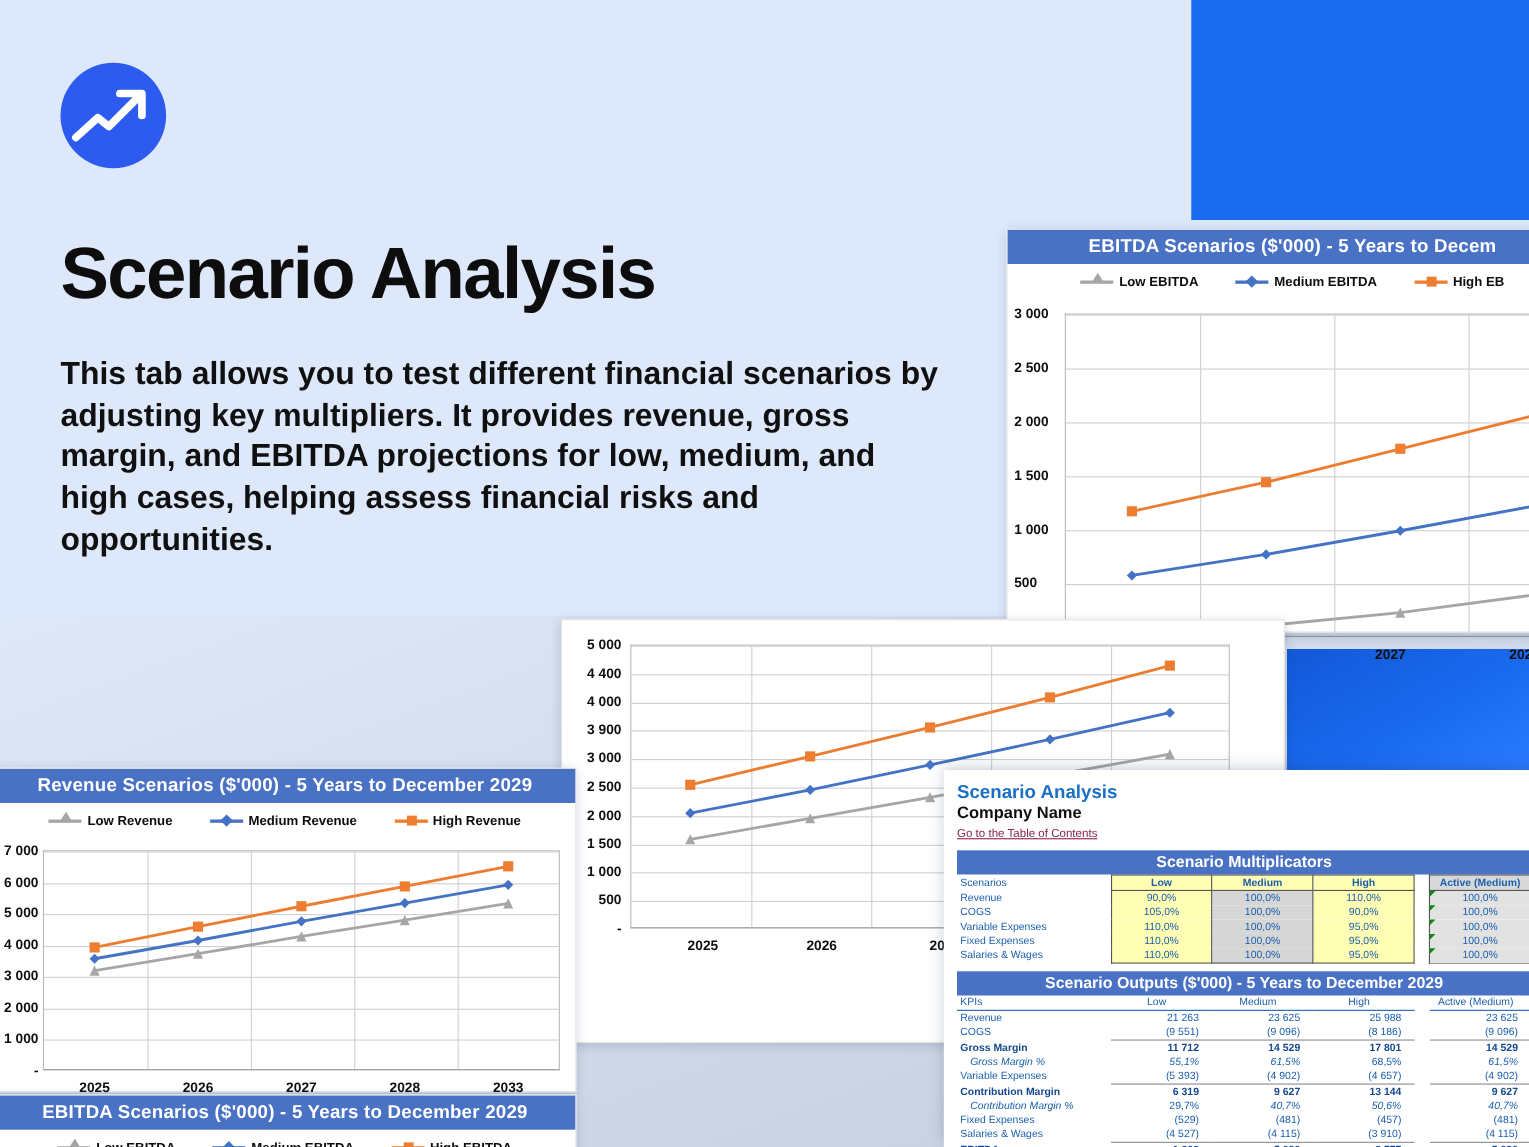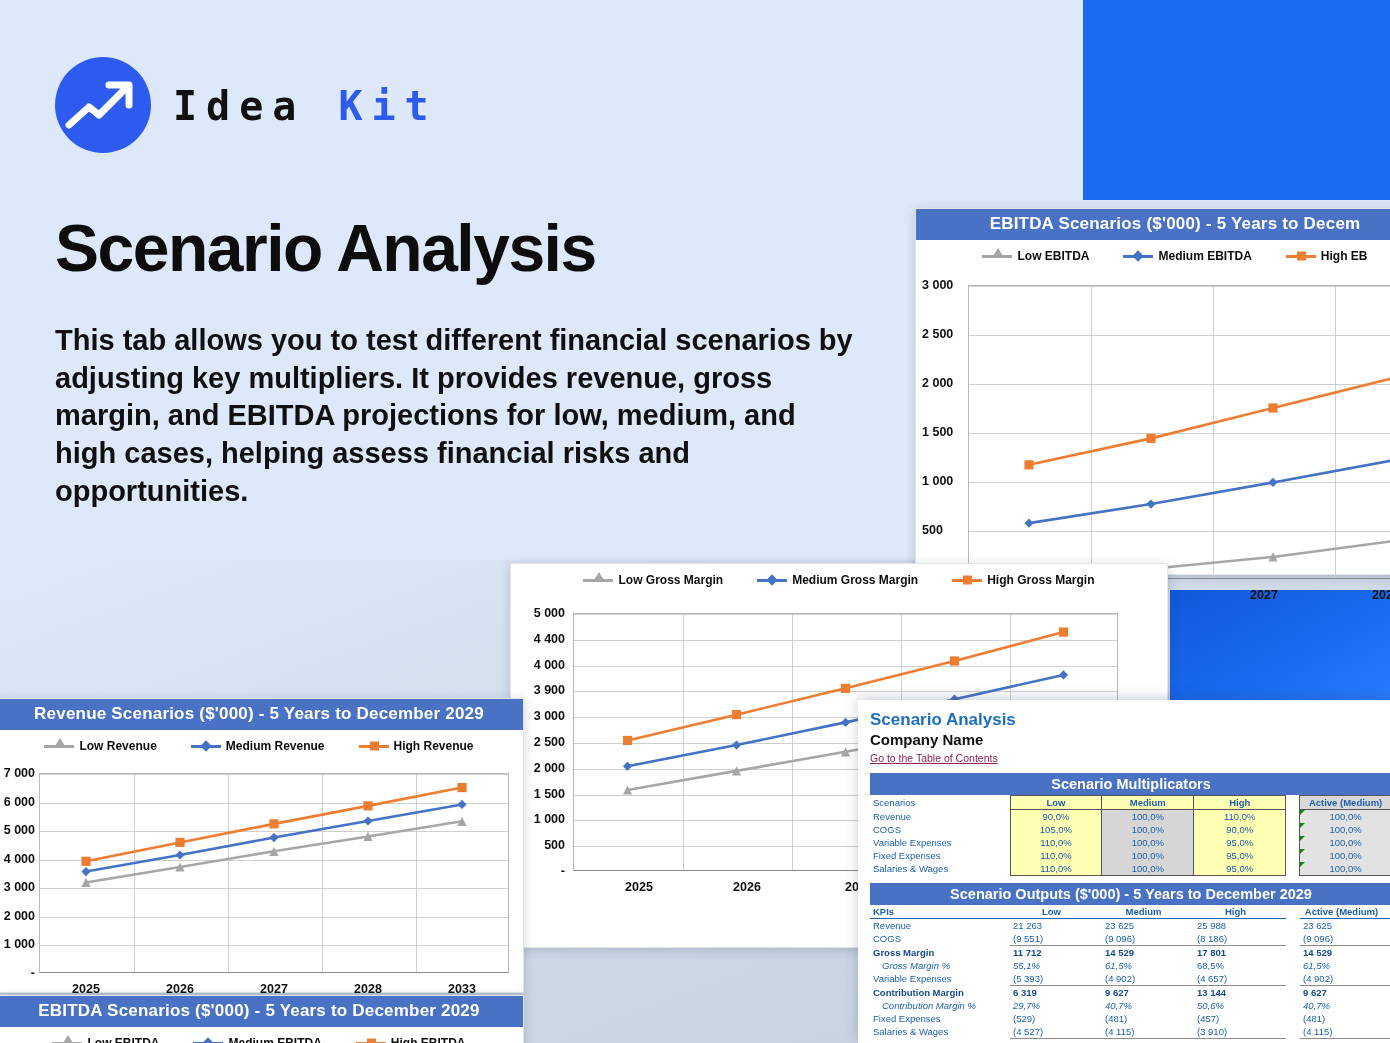--- a/index.html
+++ b/index.html
@@ -61,54 +61,53 @@
   #sheet-h1{ color:#1b6fc4; font-size:17px; font-weight:bold; }
   #sheet-h2{ color:#101010; font-size:15px; font-weight:bold; margin-top:1px;}
   #sheet-link{ color:#8b2252; font-size:10.5px; text-decoration:underline; margin-top:1px;
      display:inline-block; cursor:pointer;}
   .band{ background:#4a72c4; color:#fff; font-weight:bold; font-size:14.5px; text-align:center;
      padding:3px 0; margin-top:7px; width:522px; }
   table{ border-collapse:collapse; font-size:9.5px; color:#1b5fae; width:522px;
      table-layout:fixed; }
   td{ padding:1px 3px; }
   .lbl{ width:140px; text-align:left; }
-  .valr{ padding-right:12px;}
+  .valr{ text-align:right; padding-right:12px;}
   .hdr-yellow{ background:#ffffb3; border:1.4px solid #555; font-weight:bold; text-align:center;
      color:#1b5fae;}
   .cell-yellow{ background:#ffffb3; text-align:center; }
   .cell-grey{ background:#d6d6d6; text-align:center; }
   .cell-active{ background:#e2e2e2; text-align:center; position:relative;}
   .cell-active:before{ content:""; position:absolute; left:0; top:0; width:0;height:0;
      border-top:5px solid #0a8a0a; border-right:5px solid transparent;}
   .box-yellow{ border-left:1.4px solid #555; border-right:1.4px solid #555;}
   .box-top{ border-top:1.4px solid #555;}
   .box-bot{ border-bottom:1.4px solid #555;}
   .hdr-active{ border:1.4px solid #555; background:#d8d8d8; font-weight:bold; text-align:center;}
-  .kpi-hdr{ font-weight:bold; border-bottom:1.2px solid #1b5fae;margin-top:12px; }
+  .kpi-hdr{ font-weight:normal; border-bottom:1.2px solid #1b5fae;margin-top:12px; }
   .bold{ font-weight:bold; color:#14488f;}
   .ital{ font-style:italic; padding-left:12px;}
   .topline{ border-top:1.1px solid #8a8a8a; }
   .dbl{ border-top:1.1px solid #8a8a8a; border-bottom:2.6px double #8a8a8a;}
 </style>
 </head>
 <body>
 
 <div id="bg-gradient-bottom"></div>
 <div class="blue-panel" id="blue-panel-top"></div>
 <div class="blue-panel" id="blue-panel-mid"></div>
 
 <div id="logo-wrap">
   <div id="logo-mark">
     <svg width="96" height="96" viewBox="0 0 96 96">
       <path d="M14 68 L34 50 L44 58 L72 30" fill="none" stroke="#fff" stroke-width="7" stroke-linecap="round" stroke-linejoin="round"></path>
       <path d="M54 28 L74 28 L74 48" fill="none" stroke="#fff" stroke-width="7" stroke-linecap="round" stroke-linejoin="round"></path>
     </svg>
   </div>
   <div id="logo-text">
-    <div id="logo-line2"><span>Idea </span><span id="logo-kit">Kit</span></div>
   </div>
 </div>
 
 <h1 id="page-title">Scenario Analysis</h1>
 <p id="page-desc">This tab allows you to test different financial scenarios by adjusting key multipliers. It provides revenue, gross margin, and EBITDA projections for low, medium, and high cases, helping assess financial risks and opportunities.</p>
 
 <div id="chart-ebitda-top" class="chart-card" style="left:915px; top:208px; width:520px; height:367px;">
     <div class="chart-title">EBITDA Scenarios ($'000) - 5 Years to Decem</div>
    <div class="chart-legend">
       <span class="leg-item">
@@ -168,40 +167,20 @@
         <rect x="352.4" y="136.39000000000001" width="9.2" height="9.2" fill="#ed7d31"></rect>
         <rect x="474.4" y="106.00999999999999" width="9.2" height="9.2" fill="#ed7d31"></rect>
         <rect x="596.4" y="69.25999999999999" width="9.2" height="9.2" fill="#ed7d31"></rect>
       </svg>
      <div class="x-label" style="left:348px; top:321px">2027</div>
       <div class="x-label" style="left:470px; top:321px">2028</div>
    </div>
   </div>
 
 <div id="chart-gross-margin" class="chart-card" style="left:510px; top:563px; width:658px; height:385px;">
-   <div class="chart-legend">
-      <span class="leg-item">
-       <span class="leg-line" style="background:#a6a6a6">
-          <span class="m-tri leg-mark" style="border-bottom:8px solid #a6a6a6;margin-top:-4px"></span>
-        </span>
-       <span>Low Gross Margin</span>
-     </span>
-      <span class="leg-item">
-       <span class="leg-line" style="background:#4472c4">
-          <span class="m-dia leg-mark" style="background:#4472c4"></span>
-        </span>
-       <span>Medium Gross Margin</span>
-     </span>
-      <span class="leg-item">
-       <span class="leg-line" style="background:#ed7d31">
-          <span class="m-sq leg-mark" style="background:#ed7d31"></span>
-        </span>
-       <span>High Gross Margin</span>
-     </span>
-    </div>
    <div class="plot-wrap">
      <div class="y-tick" style="top: 280px; left: 2px; width: 52px; text-align: right;">-</div>
       <div class="y-tick" style="top: 254.2px; left: 2px; width: 52px; text-align: right;">500</div>
       <div class="y-tick" style="top: 228.4px; left: 2px; width: 52px; text-align: right;">1 000</div>
       <div class="y-tick" style="top: 202.6px; left: 2px; width: 52px; text-align: right;">1 500</div>
       <div class="y-tick" style="top: 176.8px; left: 2px; width: 52px; text-align: right;">2 000</div>
       <div class="y-tick" style="top: 151px; left: 2px; width: 52px; text-align: right;">2 500</div>
       <div class="y-tick" style="top: 125.2px; left: 2px; width: 52px; text-align: right;">3 000</div>
       <div class="y-tick" style="top: 99.4px; left: 2px; width: 52px; text-align: right;">3 900</div>
       <div class="y-tick" style="top: 73.6px; left: 2px; width: 52px; text-align: right;">4 000</div>
@@ -470,21 +449,21 @@
         <tr>
       <td class="lbl bold" style="">Contribution Margin</td>
       <td class="valr bold topline" style="">6 319</td>
       <td class="valr bold topline" style="">9 627</td>
       <td class="valr bold topline" style="">13 144</td>
       <td></td>
       <td class="valr bold topline" style="">9 627</td>
     </tr>
         <tr>
       <td class="lbl ital" style="font-style:italic;">Contribution Margin %</td>
-      <td class="valr ital-v" style="font-style:italic;">29,7%</td>
+      <td class="valr ital-v" style="">29,7%</td>
       <td class="valr ital-v" style="font-style:italic;">40,7%</td>
       <td class="valr ital-v" style="font-style:italic;">50,6%</td>
       <td></td>
       <td class="valr ital-v" style="font-style:italic;">40,7%</td>
     </tr>
         <tr>
       <td class="lbl" style="">Fixed Expenses</td>
       <td class="valr" style="">(529)</td>
       <td class="valr" style="">(481)</td>
       <td class="valr" style="">(457)</td>

